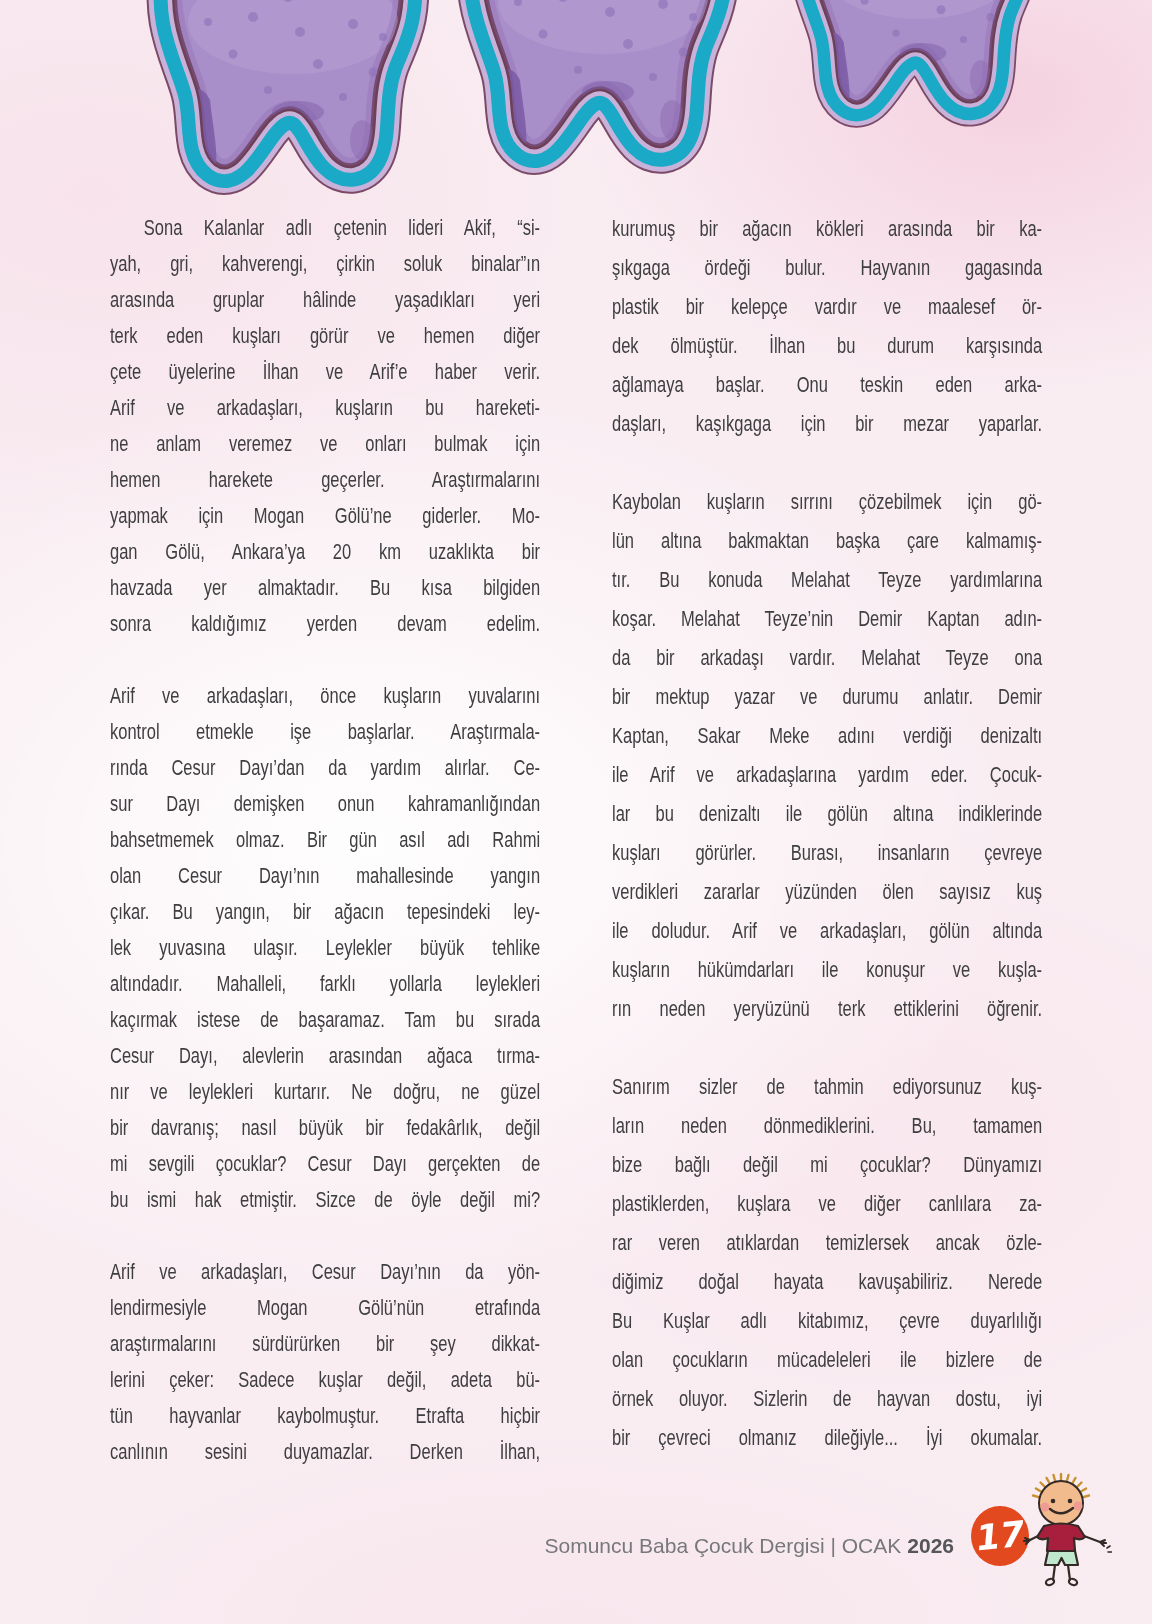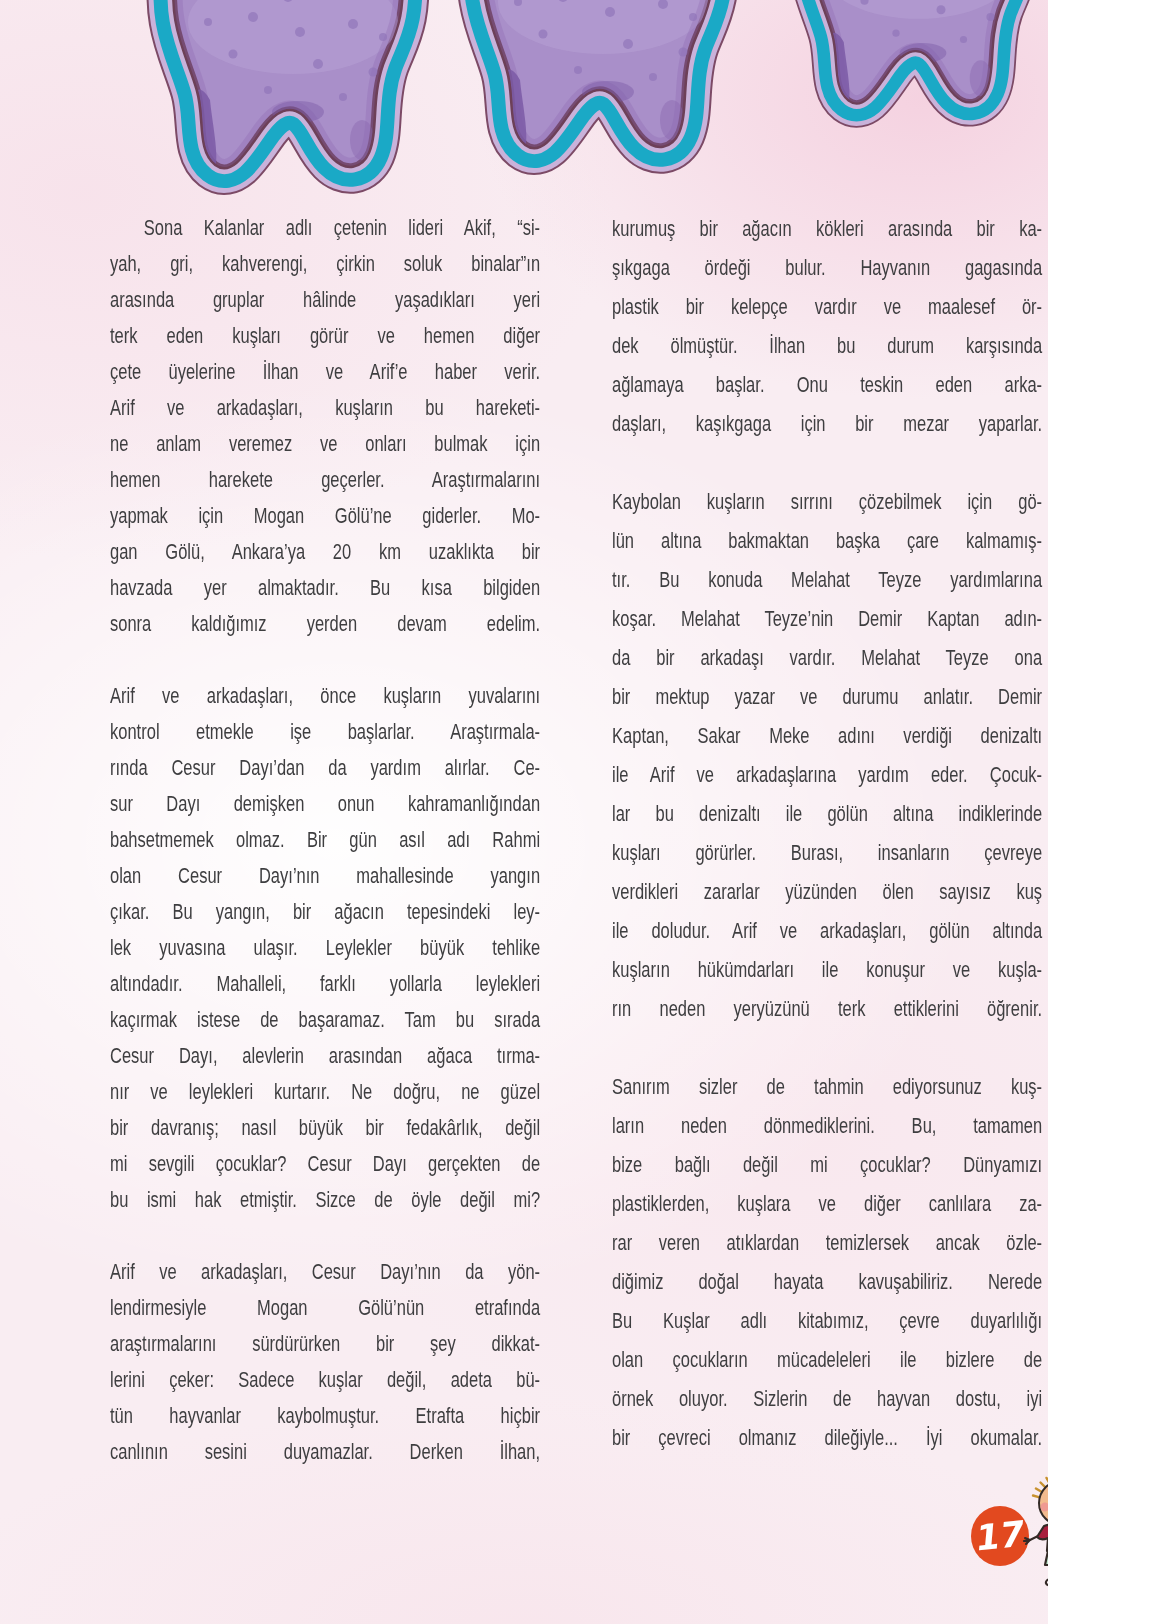--- a/index.html
+++ b/index.html
@@ -1,18 +1,18 @@
 <!DOCTYPE html>
 <html><head>
 <meta charset="utf-8">
 <style>
   html,body{margin:0;padding:0;}
   .page{
     position:relative;
-    width:1048px;height:1624px;
+    width:1152px;height:1624px;
     overflow:hidden;
     font-family:"Liberation Sans","DejaVu Sans",sans-serif;
     background:
       radial-gradient(ellipse 620px 420px at 88% 6%, rgba(244,205,221,.85), rgba(244,205,221,0) 72%),
       radial-gradient(ellipse 760px 520px at 8% 12%, rgba(246,218,229,.55), rgba(246,218,229,0) 70%),
       radial-gradient(ellipse 900px 650px at 32% 52%, rgba(255,255,255,.95), rgba(255,255,255,0) 72%),
       radial-gradient(ellipse 700px 480px at 78% 70%, rgba(249,226,234,.45), rgba(249,226,234,0) 70%),
       radial-gradient(ellipse 800px 300px at 50% 100%, rgba(247,224,232,.5), rgba(247,224,232,0) 75%),
       #f9edf2;
   }
@@ -186,20 +186,23 @@
           <div class="line">rar veren atıklardan temizlersek ancak özle-</div>
           <div class="line">diğimiz doğal hayata kavuşabiliriz. Nerede</div>
           <div class="line">Bu Kuşlar adlı kitabımız, çevre duyarlılığı</div>
           <div class="line">olan çocukların mücadeleleri ile bizlere de</div>
           <div class="line">örnek oluyor. Sizlerin de hayvan dostu, iyi</div>
           <div class="line">bir çevreci olmanız dileğiyle... İyi okumalar.</div>
         </div>
       </div>
   </div>
 
+  <div class="footer-credit">
+    <span>Somuncu Baba Çocuk Dergisi | OCAK</span><span class="year">2026</span>
+  </div>
 
   <div class="page-badge">
     <span>17</span>
   </div>
 
   <svg class="child-illustration" viewBox="0 0 104 118" aria-hidden="true">
 
     <g stroke="#c8922f" stroke-width="2.4" stroke-linecap="round">
       <line x1="31.7" y1="25.3" x2="25.0" y2="23.5"></line>
       <line x1="33.9" y1="20" x2="27.9" y2="16.5"></line>

